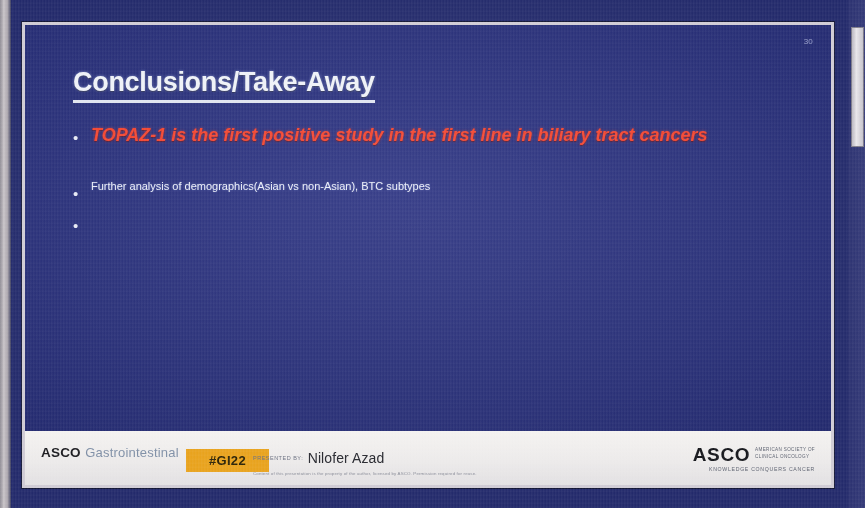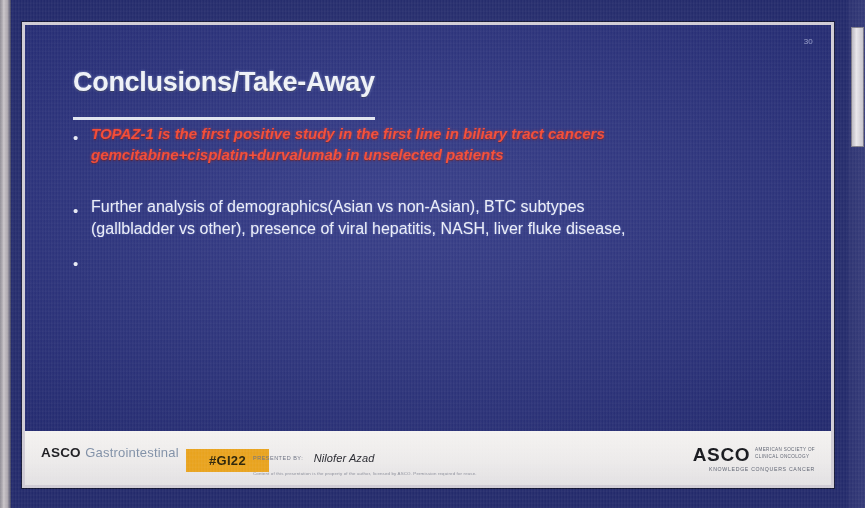--- a/index.html
+++ b/index.html
@@ -109,21 +109,21 @@
     left: 48px;
     top: 42px;
     font-size: 27px;
     font-weight: bold;
     color: #eef1f7;
     letter-spacing: -0.3px;
     text-shadow: 0 0 3px rgba(190,205,255,0.55), 0 1px 1px rgba(0,0,0,0.55);
   }
   .slide-title .u {
     border-bottom: 3px solid #dfe4ef;
-    padding-bottom: 20px;
+    padding-bottom: 3px;
     margin-top: 28px;
   }
 
   .bullets {
     position: absolute;
     left: 48px;
     top: 98px;
     right: 26px;
   }
 
@@ -135,30 +135,30 @@
     flex: 0 0 auto;
     width: 18px;
     padding-top: 7px;
     font-size: 15px;
     line-height: 1;
     color: #e7eaf4;
     text-align: left;
   }
   .bullet-text {
     flex: 1 1 auto;
-    font-size: 16px;
+    font-size: 11px;
     line-height: 1.37;
     color: #e9ecf6;
     text-shadow: 0 0 2px rgba(165,185,255,0.45);
   }
   .bullet-row.accent .bullet-text {
     color: #f2442f;
     font-weight: bold;
     font-style: italic;
-    font-size: 15px;
+    font-size: 18px;
     line-height: 1.42;
     text-shadow: 0 0 3px rgba(255,70,45,0.55), 0 1px 1px rgba(60,0,0,0.5);
   }
   .gap-lg { height: 30px; }
   .gap-sm { height: 10px; }
 
   
   .slide-footer {
     position: absolute;
     left: 0; right: 0; bottom: 0;
@@ -218,27 +218,26 @@
     width: 420px;
   }
   .presented-by {
     font-size: 5.5px;
     color: #6b7080;
     letter-spacing: 0.5px;
     display: inline-block;
     vertical-align: middle;
   }
   .presenter-name {
-    font-size: 11px;
+    font-size: 14px;
     color: #24252c;
-    margin-left: 6px;
+    margin-left: 0;
     display: inline-block;
     vertical-align: middle;
     letter-spacing: 0.1px;
-    font-style: italic;
   }
   .disclaimer {
     font-size: 4.4px;
     color: #8a8d99;
     margin-top: 5px;
     letter-spacing: 0.15px;
     white-space: nowrap;
   }
 
   .asco-logo-right {
@@ -294,31 +293,29 @@
       <div class="slide-title">
         <span class="u">Conclusions/Take-Away</span>
       </div>
 
       <div class="bullets">
 
         <div class="bullet-row accent">
           <div class="bullet-dot">•</div>
           <div class="bullet-text">
             <div>TOPAZ-1 is the first positive study in the first line in biliary tract cancers</div>
-            <div>gemcitabine+cisplatin+durvalumab in unselected patients</div>
           </div>
         </div>
 
         <div class="gap-lg"></div>
 
         <div class="bullet-row">
           <div class="bullet-dot">•</div>
           <div class="bullet-text">
             <div>Further analysis of demographics(Asian vs non-Asian), BTC subtypes</div>
-            <div>(gallbladder vs other), presence of viral hepatitis, NASH, liver fluke disease,</div>
           </div>
         </div>
 
         <div class="gap-sm"></div>
 
         <div class="bullet-row">
           <div class="bullet-dot">•</div>
           <div class="bullet-text">
           </div>
         </div>

